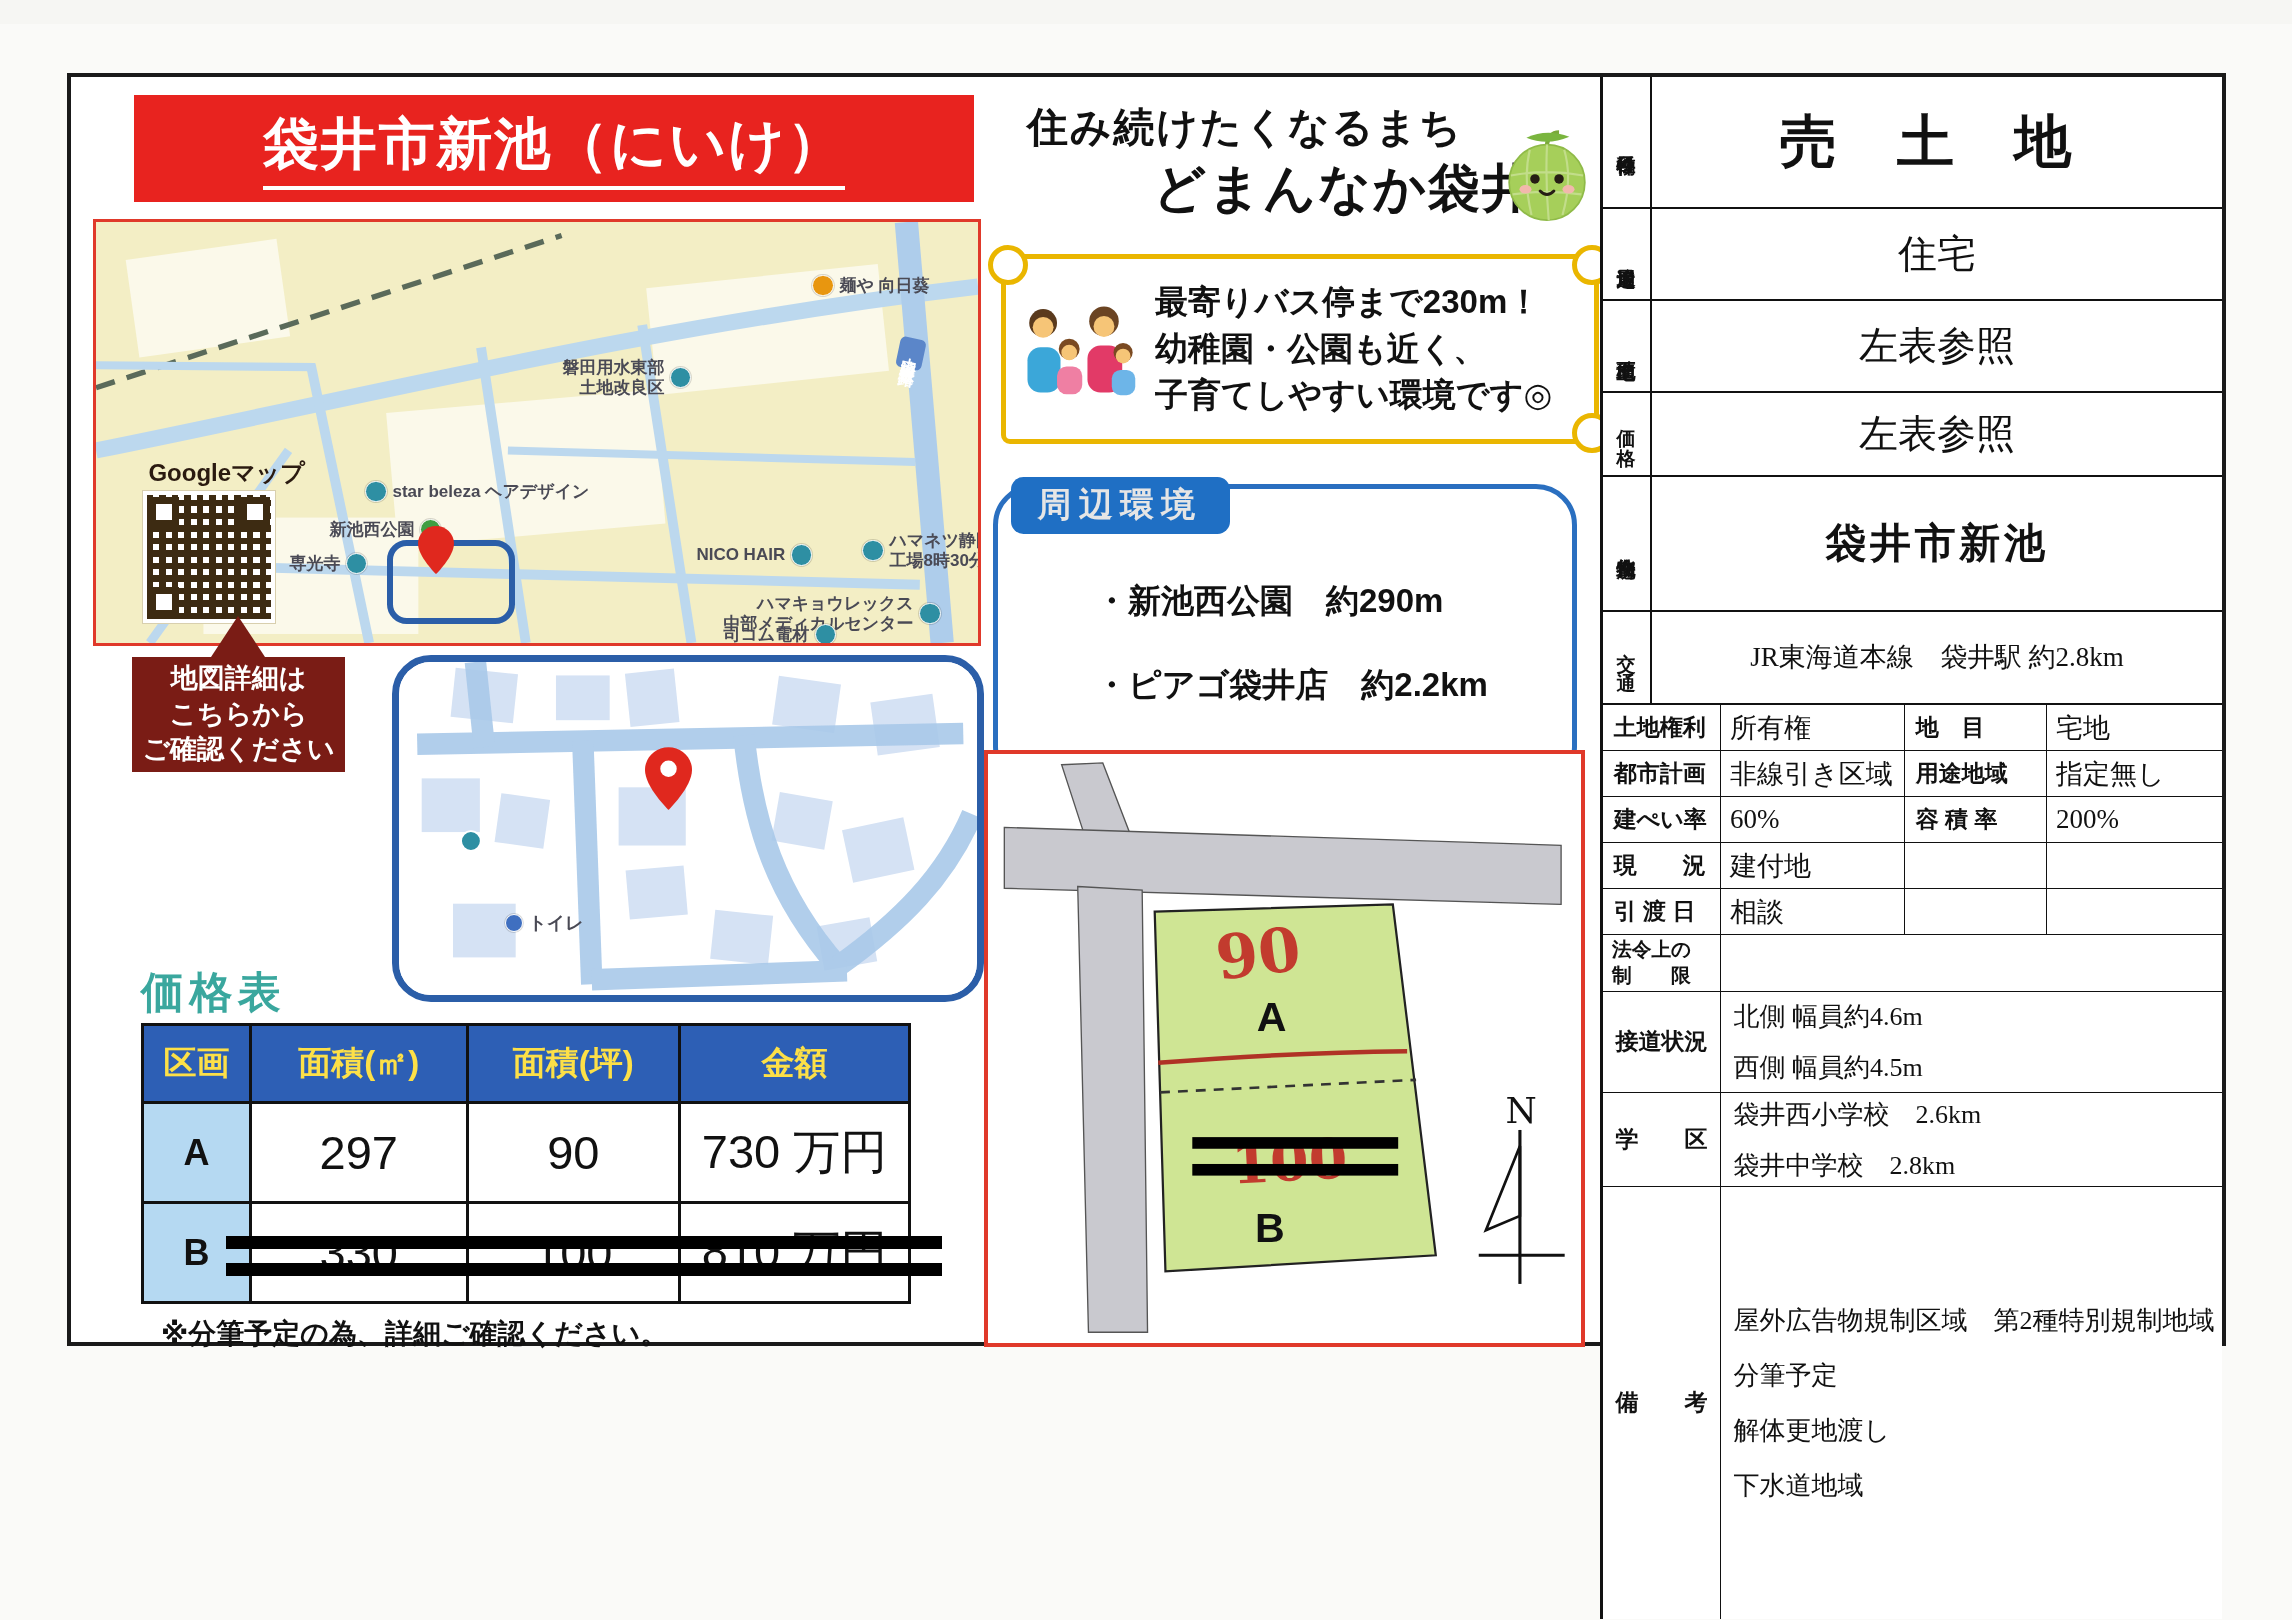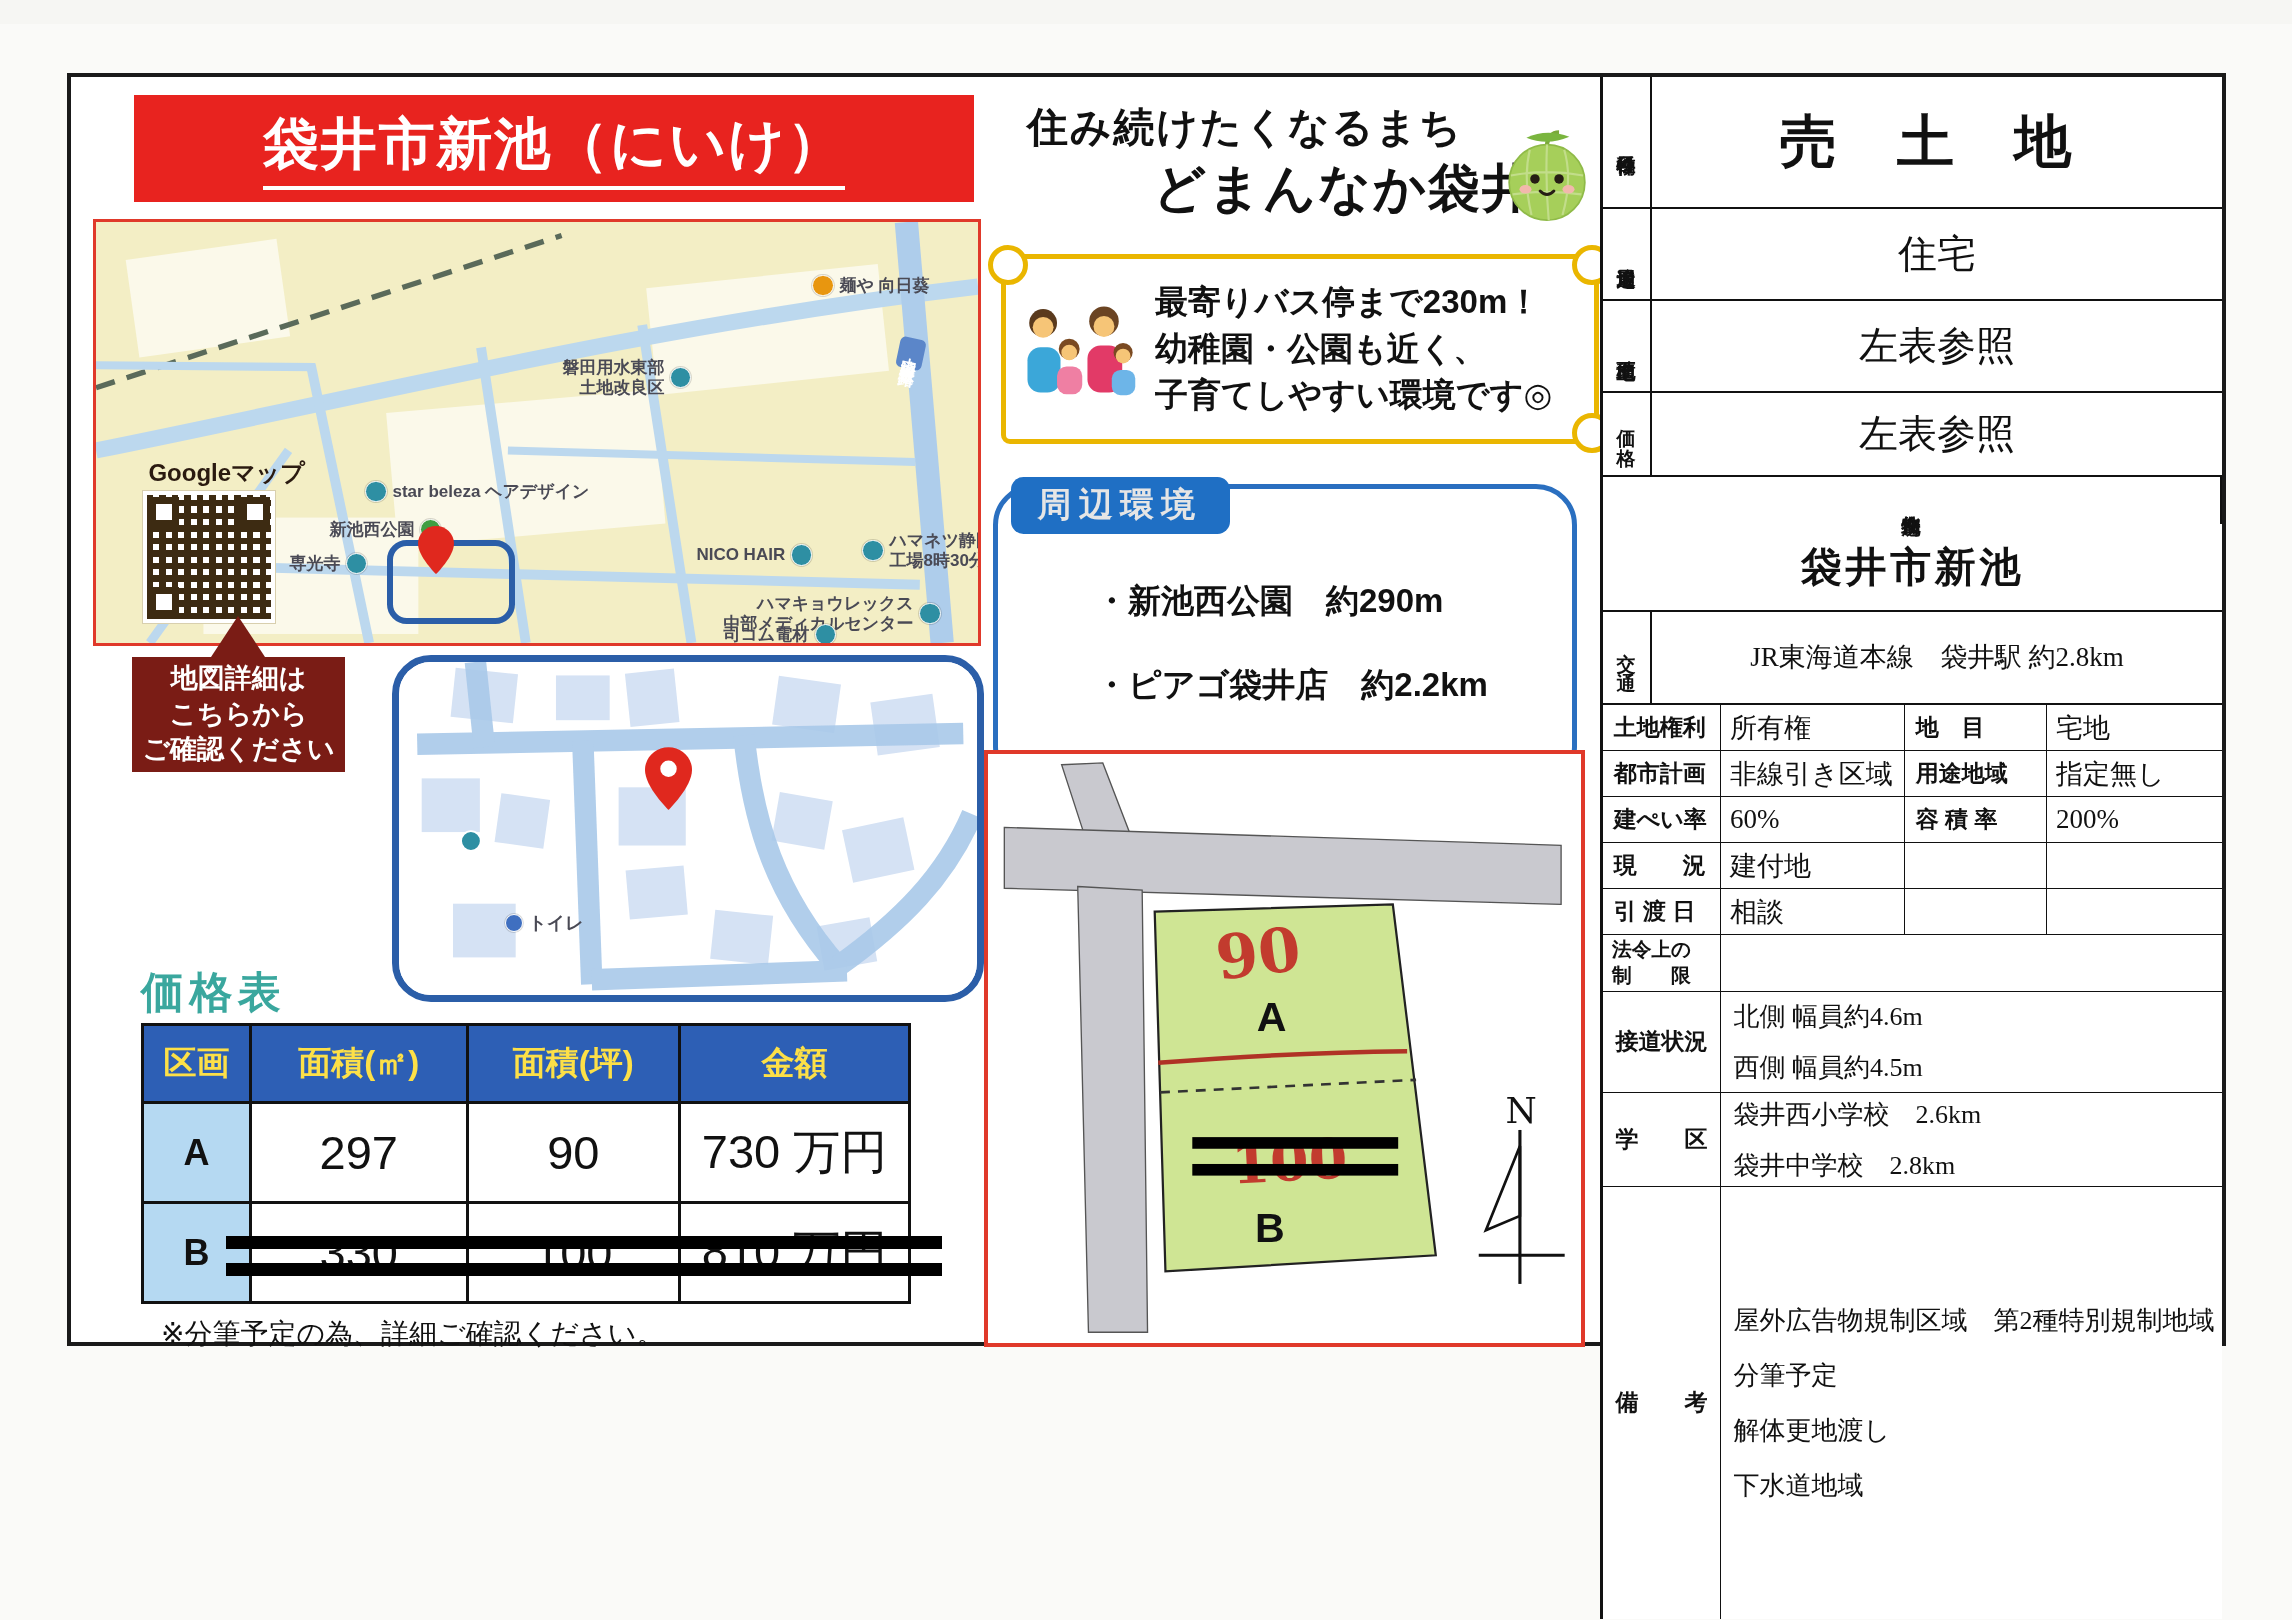--- a/index.html
+++ b/index.html
@@ -37,21 +37,21 @@
 
   .price-heading{left:70px;top:887px;font-size:43px;font-weight:bold;color:#3aa79e;letter-spacing:5.4px;}
   .price-wrap{left:70px;top:946px;width:777px;}
   table.price{border-collapse:collapse;width:770px;}
   table.price th,table.price td{border:3.6px solid #111;text-align:center;}
   table.price th{background:#2d5fb5;color:#fde047;font-size:33px;font-weight:bold;height:73px;}
   table.price td{height:95px;font-size:47px;background:#fff;}
   table.price td.plot{background:#b5d9f2;font-size:36px;font-weight:bold;width:106px;}
   .c-m2{width:217px;} .c-tsubo{width:213px;} .c-price{width:231px;}
   .strike-bar{position:absolute;left:85px;width:716px;height:12.5px;background:#000;}
-  .price-note{left:90px;top:1238px;font-size:28px;font-weight:normal;}
+  .price-note{left:90px;top:1238px;font-size:28px;font-weight:bold;}
 
   
   .catch1{left:956px;top:23px;font-size:41px;font-weight:bold;letter-spacing:1.8px;}
   .catch2{left:1082px;top:77px;font-size:52px;font-weight:bold;letter-spacing:1.8px;}
   .melon{left:1433px;top:50px;}
 
   .scroll-banner{left:930px;top:177px;width:598px;height:190px;background:#fff;border:5.4px solid #eab600;border-radius:9px;display:flex;align-items:center;padding:0 12.5px 0 18px;gap:18px;box-sizing:border-box;}
   .curl{position:absolute;width:30px;height:30px;border:5.4px solid #eab600;border-radius:50%;background:#fff;}
   .curl.tl{left:-18px;top:-14.3px;} .curl.tr{right:-18px;top:-14.3px;} .curl.br{right:-18px;bottom:-14.3px;}
   .scroll-text{font-size:33px;font-weight:bold;line-height:1.42;}
@@ -65,21 +65,21 @@
   
   .prop{left:1529px;top:0;width:622px;height:1542px;border-left:3.6px solid #111;display:flex;flex-direction:column;box-sizing:border-box;background:#fff;}
   .pt-row{display:flex;border-bottom:2.7px solid #111;flex:0 0 auto;}
   .pt-vlabel{flex:0 0 47px;border-right:2.7px solid #111;writing-mode:vertical-rl;text-orientation:upright;font-size:19px;font-weight:bold;display:flex;align-items:center;justify-content:center;line-height:1.0;}
   .pt-vlabel.spread{letter-spacing:19.7px;}
   .pt-vvalue{flex:1;display:flex;flex-direction:column;align-items:center;justify-content:center;font-family:"Liberation Serif","DejaVu Serif",serif;}
   .v-big{font-size:57px;font-weight:bold;letter-spacing:23px;}
   .v-mid{font-size:39px;border-radius:8px;}
   .v-loc{font-size:41px;font-weight:bold;letter-spacing:3.6px;}
   .v-acc{font-size:27px;line-height:1.55;}
-  .r1{height:130px;} .r2{height:90px;} .r3{height:90px;} .r4{height:82px;} .r5{height:133px;flex-direction:column;} .r6{height:91px;}
+  .r1{height:130px;} .r2{height:90px;} .r3{height:90px;} .r4{height:82px;} .r5{height:133px;} .r6{height:91px;}
   .pt-grid{display:grid;grid-template-columns:118px 184px 142px 1fr;border-bottom:1.8px solid #111;flex:0 0 45px;}
   .pt-grid>div{display:flex;align-items:center;box-sizing:border-box;}
   .g-label{font-size:23px;font-weight:bold;border-right:1.8px solid #111;justify-content:space-between;padding:0 10.7px;}
   .g-val{font-family:"Liberation Serif","DejaVu Serif",serif;font-size:27px;padding-left:9px;border-right:1.8px solid #111;}
   .g-val.last{border-right:none;}
   .pt-span{display:flex;border-bottom:1.8px solid #111;flex:0 0 auto;}
   .sp-label{flex:0 0 118px;border-right:1.8px solid #111;display:flex;flex-direction:column;align-items:center;justify-content:center;font-size:23px;font-weight:bold;box-sizing:border-box;line-height:1.3;}
   .sp-label.small{font-size:19.7px;align-items:flex-start;padding-left:9px;}
   .sp-val{flex:1;display:flex;flex-direction:column;justify-content:center;font-family:"Liberation Serif","DejaVu Serif",serif;font-size:26px;padding-left:12.5px;gap:16px;}
   .legal{height:56px;} .roadrow{height:100px;} .schoolrow{height:93px;}

